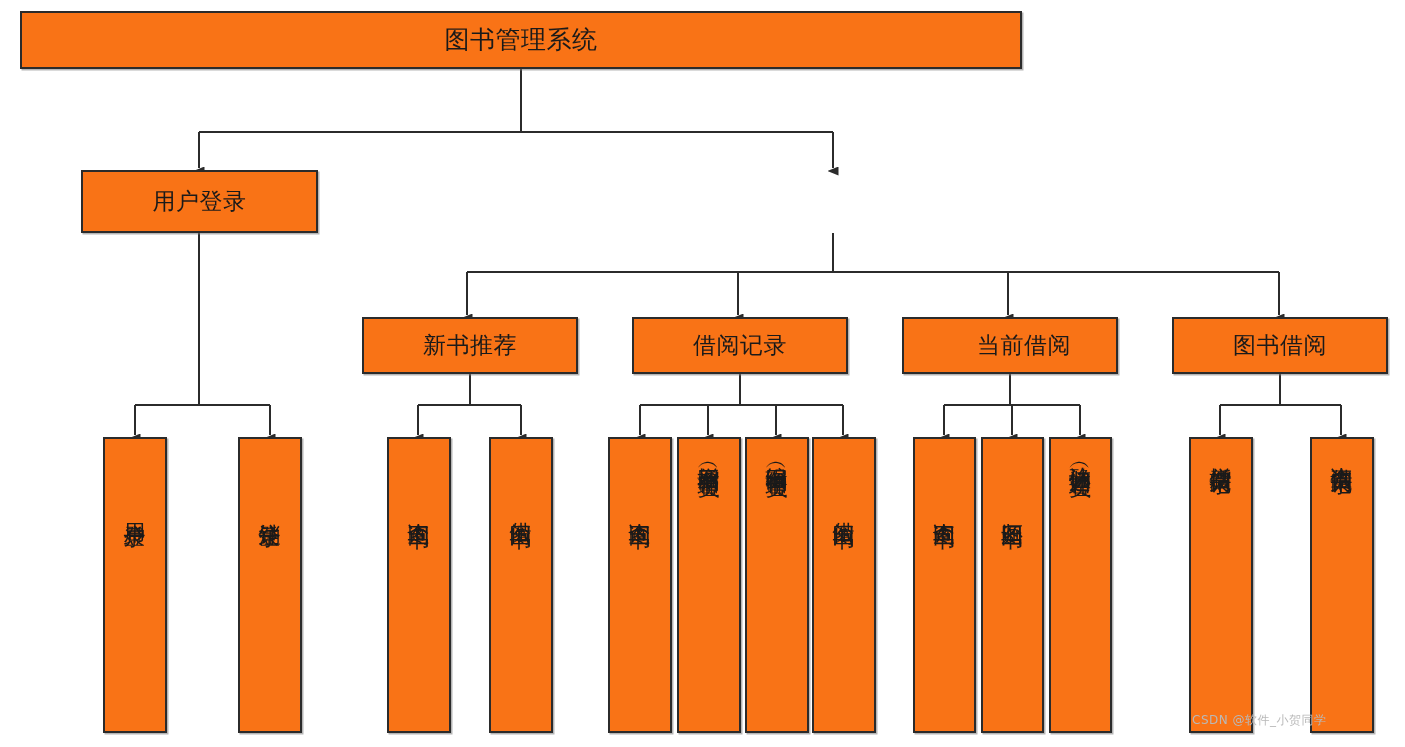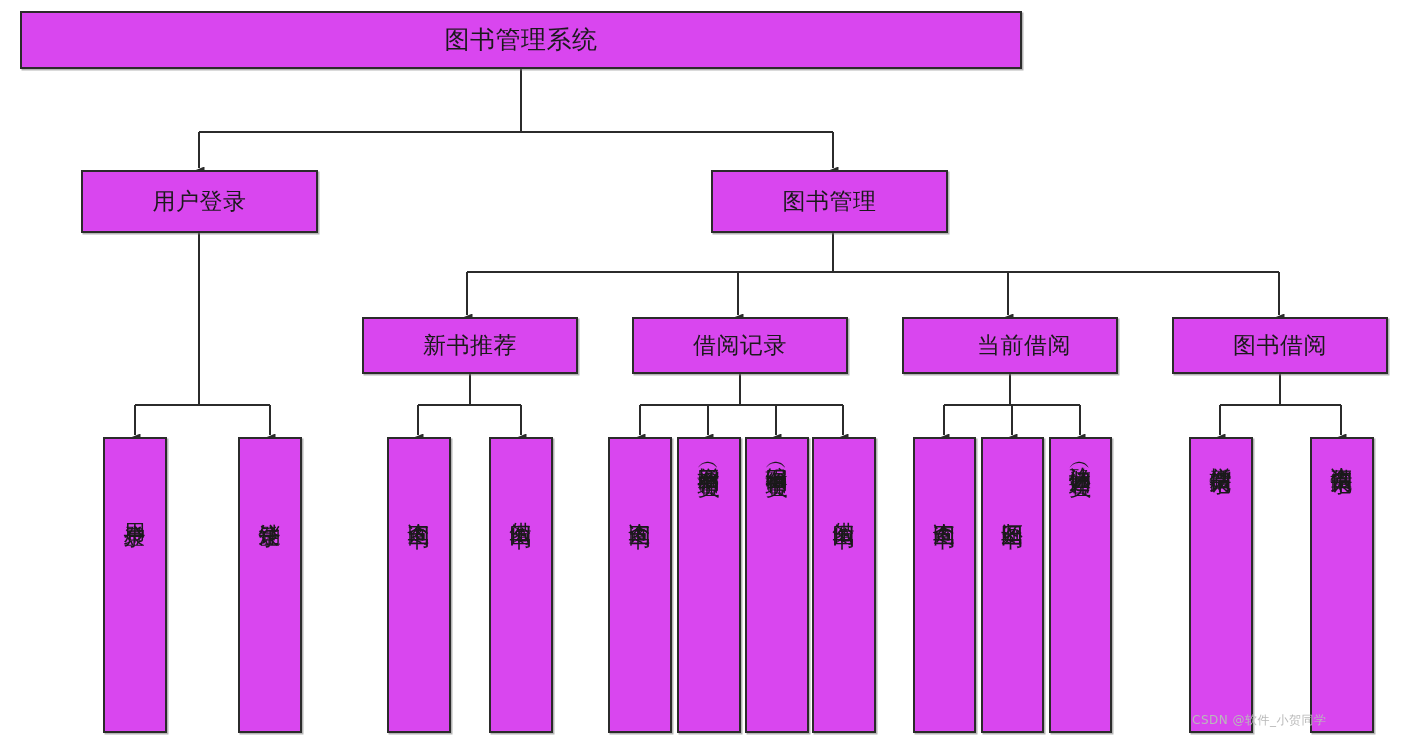--- a/index.html
+++ b/index.html
@@ -22,21 +22,21 @@
   svg#connector-layer {
     position: absolute;
     left: 0;
     top: 0;
     width: 1405px;
     height: 747px;
   }
   .node-box {
     position: absolute;
     box-sizing: border-box;
-    background: #d946ef;
+    background: #f97316;
     border: 2.5px solid #2b2b2b;
     box-shadow: 1.5px 1.5px 0 0 rgba(120,120,120,0.55);
     display: flex;
     align-items: center;
     justify-content: center;
     color: #1a1a1a;
   }
   .node-label {
     display: block;
     text-align: center;
@@ -128,23 +128,20 @@
     </g>
   </svg>
 
   <div class="node-box node-root" style="left:20px; top:11px; width:1002px; height:58px;">
     <span class="node-label">图书管理系统</span>
   </div>
 
   <div class="node-box node-l2" style="left:81px; top:170px; width:237px; height:63px;">
     <span class="node-label">用户登录</span>
   </div>
-  <div class="node-box node-l2" style="left:711px; top:170px; width:237px; height:63px;">
-    <span class="node-label">图书管理</span>
-  </div>
 
   <div class="node-box node-l3" style="left:362px; top:317px; width:216px; height:57px;">
     <span class="node-label">新书推荐</span>
   </div>
   <div class="node-box node-l3" style="left:632px; top:317px; width:216px; height:57px;">
     <span class="node-label">借阅记录</span>
   </div>
   <div class="node-box node-l3" style="left:902px; top:317px; width:216px; height:57px;padding-left:28px;">
     <span class="node-label">当前借阅</span>
   </div>

